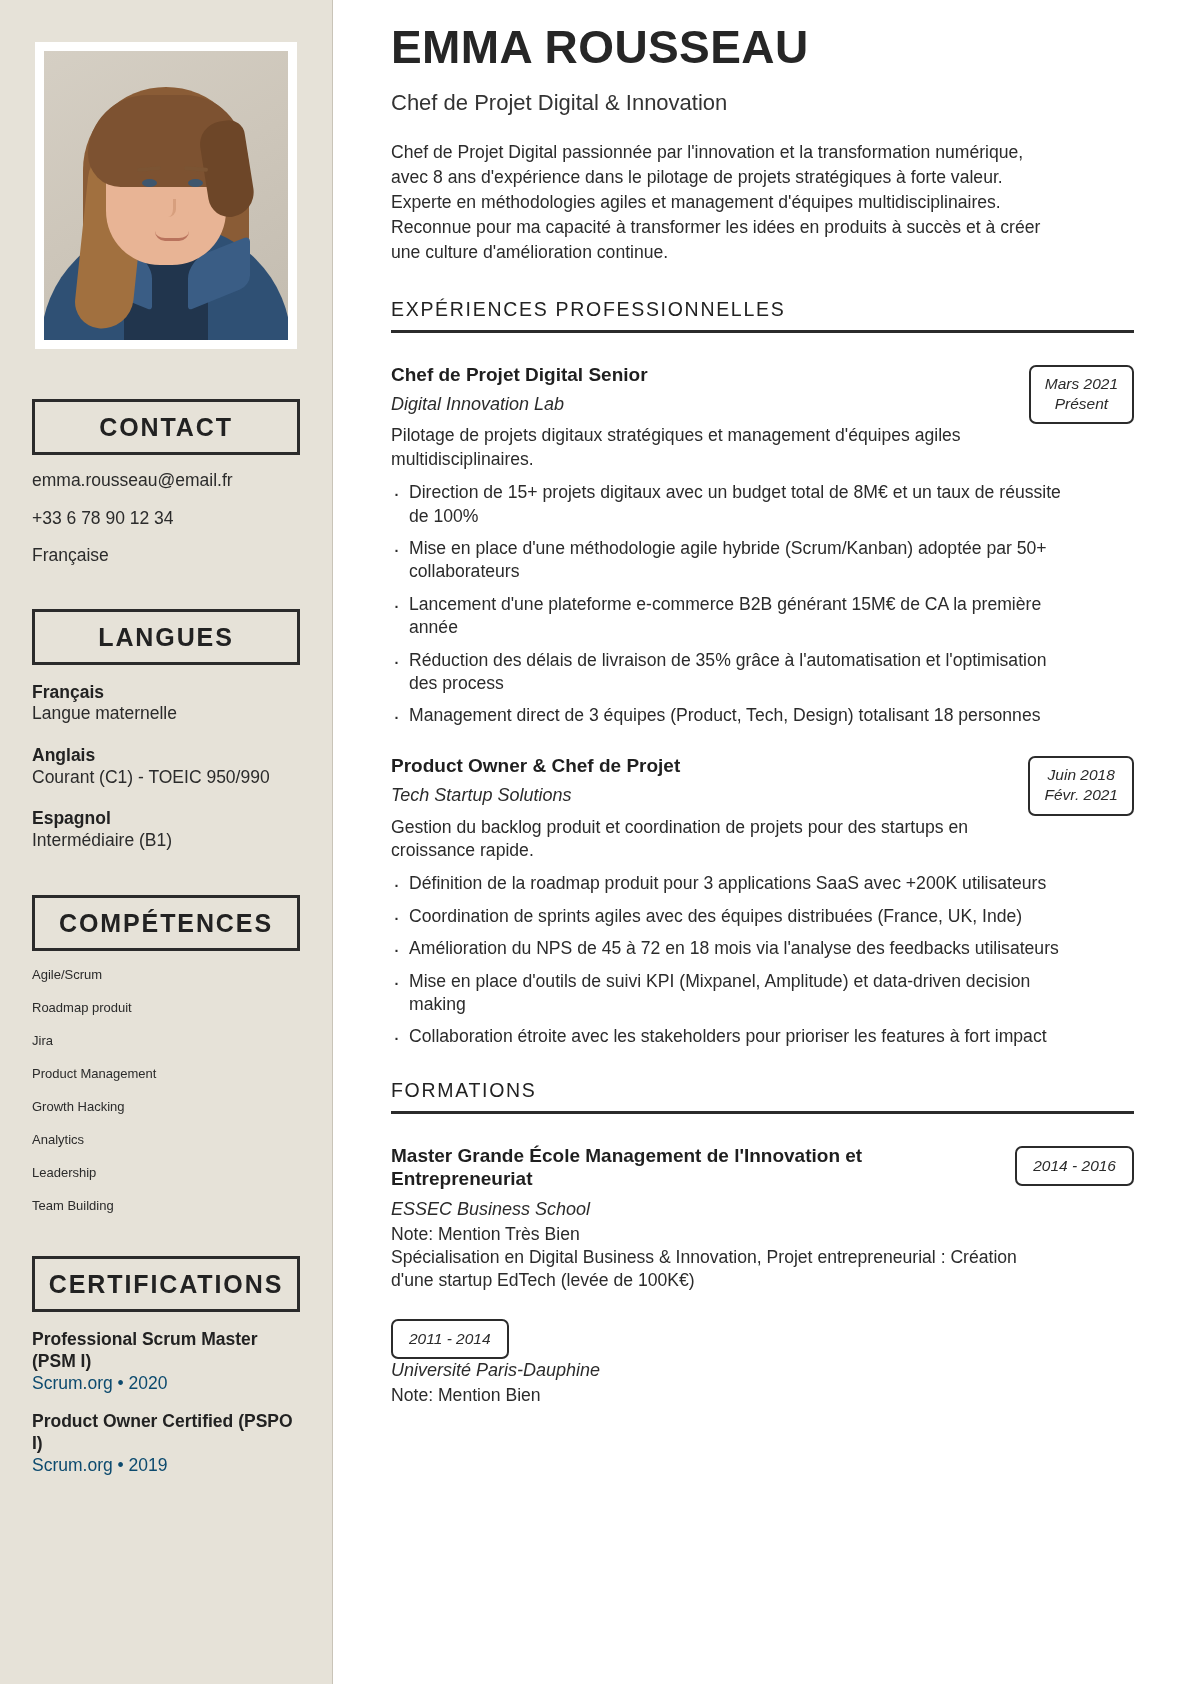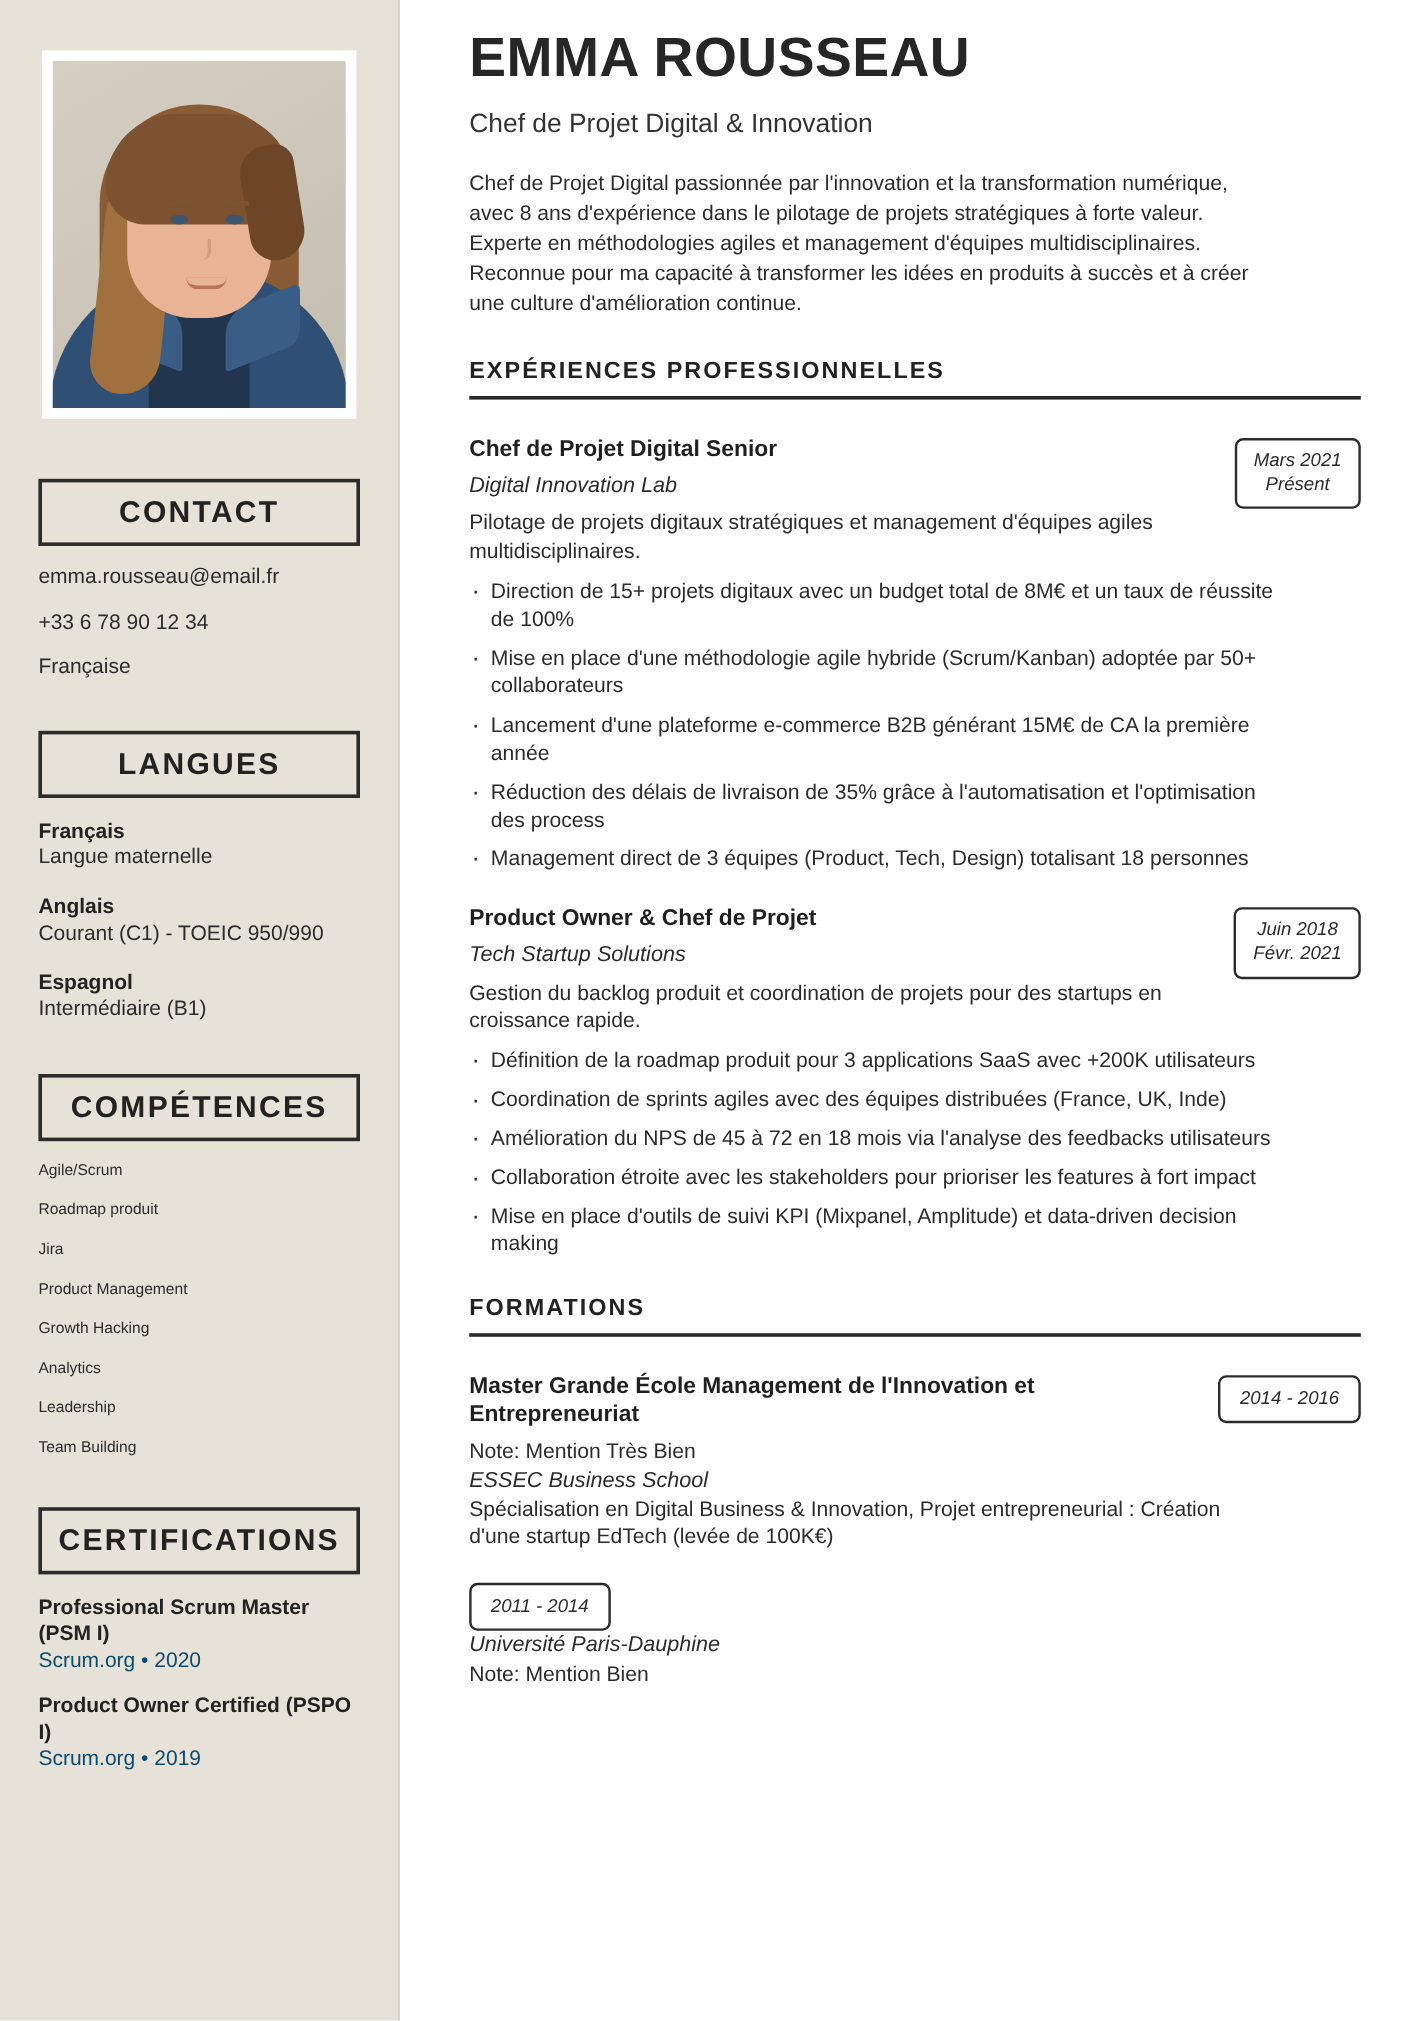--- a/index.html
+++ b/index.html
@@ -231,21 +231,21 @@
   .summary {
     font-size: 17.6px;
     line-height: 1.42;
     color: #2b2b2b;
     margin-bottom: 33px;
     max-width: 672px;
   }
 
   .section-heading {
     font-size: 19.5px;
-    font-weight: bold;
+    font-weight: normal;
     letter-spacing: 1.7px;
     color: #222;
     padding-bottom: 9px;
     border-bottom: 3px solid #2b2b2b;
     margin-bottom: 30px;
   }
 
   .entry { margin-bottom: 26px; }
   .entry:last-child { margin-bottom: 0; }
 
@@ -448,38 +448,38 @@
           <div class="date-badge">
             <div>Juin 2018</div>
             <div>Févr. 2021</div>
           </div>
         </div>
         <p class="entry-desc">Gestion du backlog produit et coordination de projets pour des startups en croissance rapide.</p>
         <ul class="bullets">
           <li>Définition de la roadmap produit pour 3 applications SaaS avec +200K utilisateurs</li>
           <li>Coordination de sprints agiles avec des équipes distribuées (France, UK, Inde)</li>
           <li>Amélioration du NPS de 45 à 72 en 18 mois via l'analyse des feedbacks utilisateurs</li>
+          <li>Mise en place d'outils de suivi KPI (Mixpanel, Amplitude) et data-driven decision making</li>
           <li>Collaboration étroite avec les stakeholders pour prioriser les features à fort impact</li>
-          <li>Mise en place d'outils de suivi KPI (Mixpanel, Amplitude) et data-driven decision making</li>
         </ul>
       </article>
     </section>
 
     <section class="formations-section">
       <div class="section-heading">FORMATIONS</div>
 
       <article class="edu-entry">
         <div class="entry-head">
           <div class="entry-head-left">
             <div class="entry-title">Master Grande École Management de l'Innovation et Entrepreneuriat</div>
           </div>
           <div class="date-badge single">2014 - 2016</div>
         </div>
+        <div class="edu-detail edu-org">ESSEC Business School</div>
         <div class="edu-detail">Note: Mention Très Bien</div>
-        <div class="edu-detail edu-org">ESSEC Business School</div>
         <div class="edu-detail">Spécialisation en Digital Business &amp; Innovation, Projet entrepreneurial : Création d'une startup EdTech (levée de 100K€)</div>
       </article>
 
       <article class="edu-entry">
         <div class="entry-head">
           <div class="date-badge single">2011 - 2014</div>
         </div>
         <div class="edu-detail edu-org">Université Paris-Dauphine</div>
         <div class="edu-detail">Note: Mention Bien</div>
       </article>

